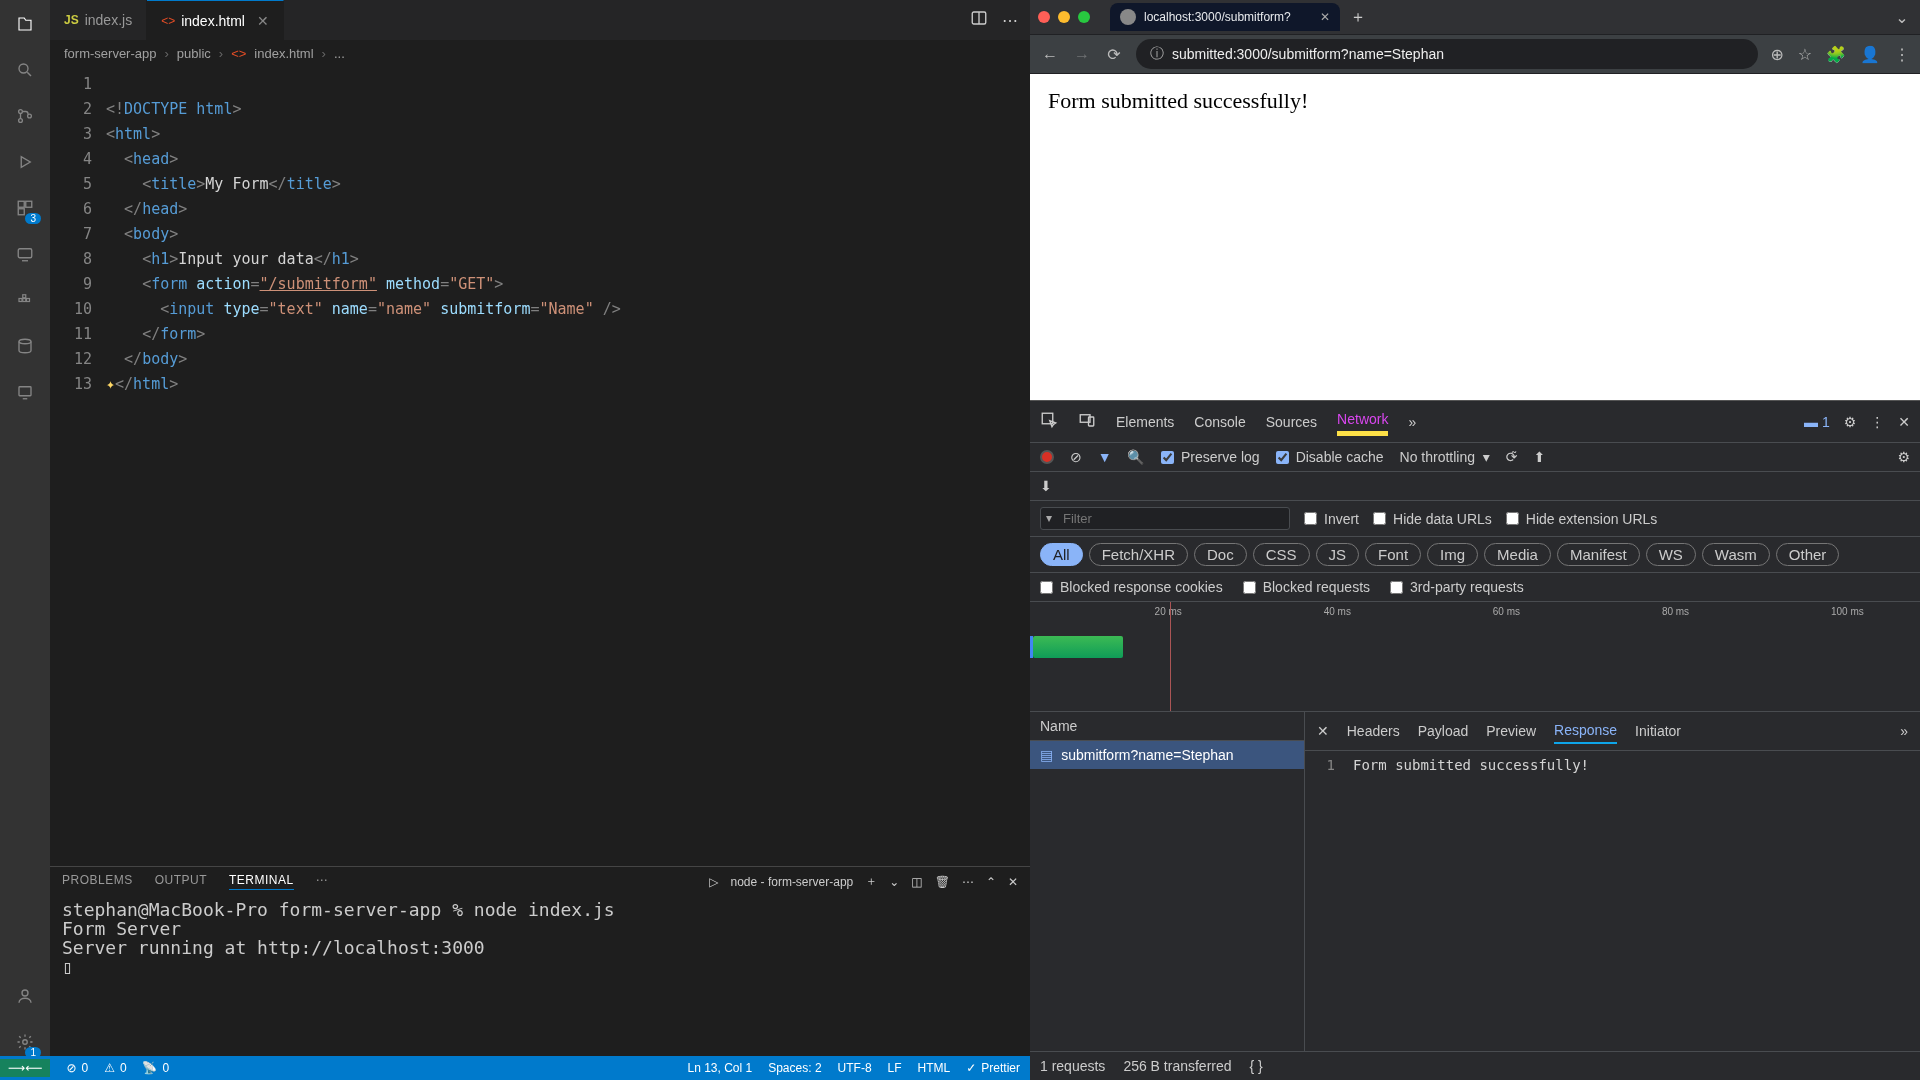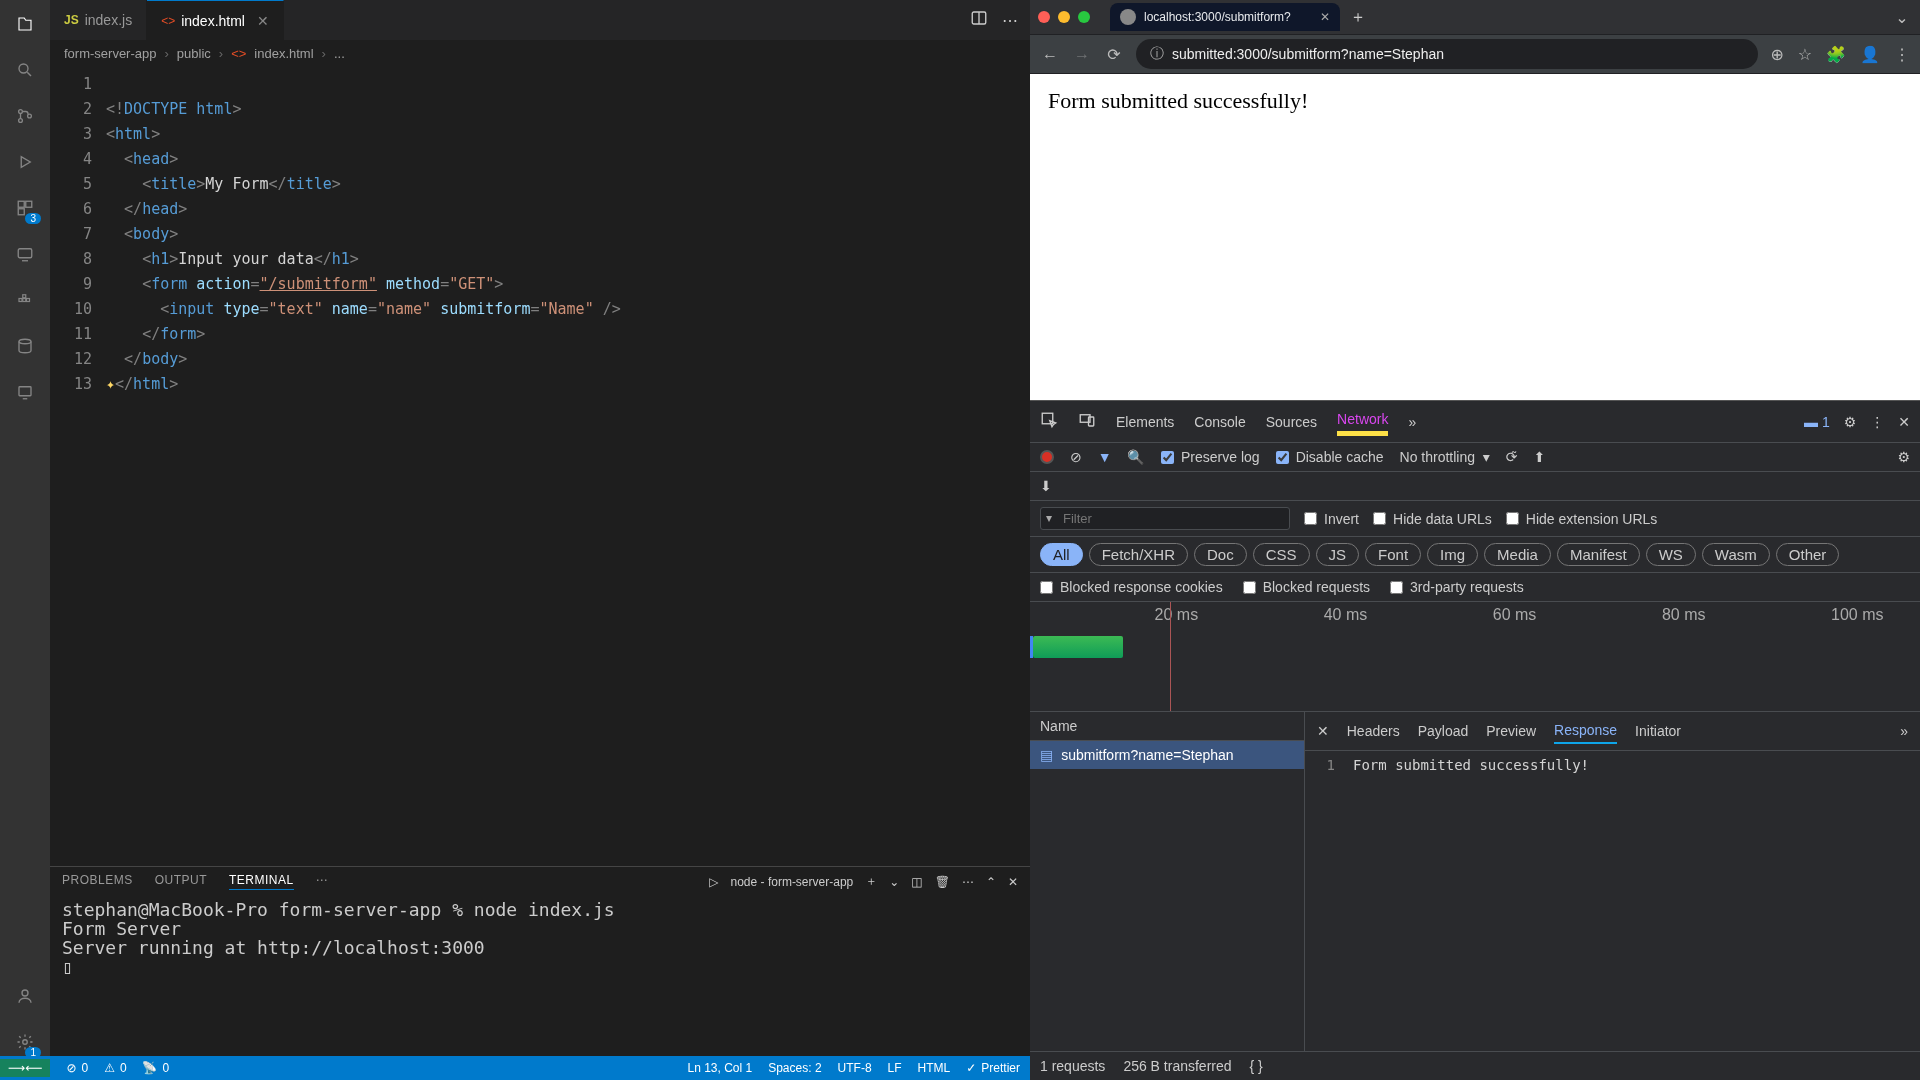--- a/index.html
+++ b/index.html
@@ -85,21 +85,21 @@
 .dl-row { padding: 6px 10px; border-bottom: 1px solid #494c50; color: #ccc; }
 .filter-row { display: flex; align-items: center; gap: 14px; padding: 6px 10px; border-bottom: 1px solid #494c50; color: #ccc; flex-wrap: wrap; }
 .filter-input { background: #202124; border: 1px solid #494c50; border-radius: 3px; padding: 3px 22px; color: #ccc; width: 250px; font-size: 13px; }
 .filter-input-wrap { position: relative; }
 .filter-input-wrap .funnel { position: absolute; left: 6px; top: 4px; color: #aaa; font-size: 12px;}
 .type-row { display: flex; gap: 6px; padding: 6px 10px; border-bottom: 1px solid #494c50; flex-wrap: wrap; }
 .type-chip { border: 1px solid #757575; border-radius: 12px; padding: 2px 12px; color: #ccc; font-size: 15px; cursor: pointer; }
 .type-chip.active { background: #8ab4f8; color: #202124; border-color: #8ab4f8; }
 .block-row { display: flex; gap: 20px; padding: 6px 10px; border-bottom: 1px solid #494c50; color: #ccc; }
 .timeline { height: 110px; border-bottom: 1px solid #494c50; position: relative; background: #292a2d; }
-.tl-tick { position: absolute; top: 4px; font-size: 16px; color: #aaa; }
+.tl-tick { position: absolute; top: 4px; font-size: 10px; color: #aaa; }
 .tl-bar { position: absolute; top: 34px; height: 22px; background: linear-gradient(180deg,#3cba54,#0f9d58); border-radius: 2px; }
 .tl-bar2 { position: absolute; top: 34px; height: 22px; background: #4285f4; }
 .tl-line { position: absolute; top: 0; bottom: 0; width: 1px; background: #a55; }
 .req-area { flex: 1; display: flex; min-height: 0; }
 .req-list { width: 275px; border-right: 1px solid #494c50; display: flex; flex-direction: column; }
 .req-header { padding: 6px 10px; border-bottom: 1px solid #494c50; color: #ccc; font-size: 14px; }
 .req-item { padding: 6px 10px; display: flex; align-items: center; gap: 8px; background: #3b557e; color: #fff; font-size: 14px; cursor: pointer; }
 .req-item .doc-icon { color: #8ab4f8; }
 .detail { flex: 1; display: flex; flex-direction: column; }
 .detail-tabs { display: flex; align-items: center; gap: 18px; padding: 6px 12px; border-bottom: 1px solid #494c50; }

